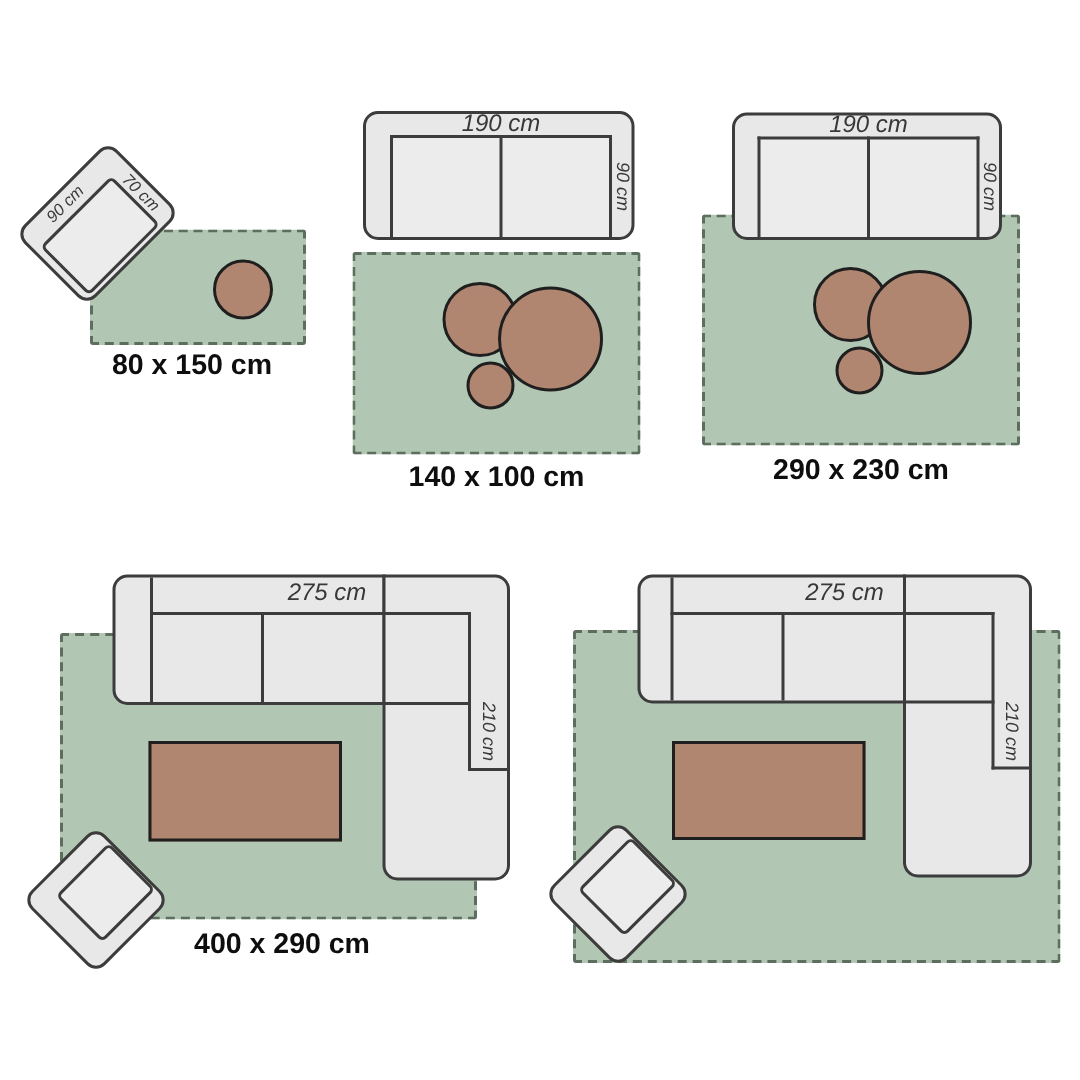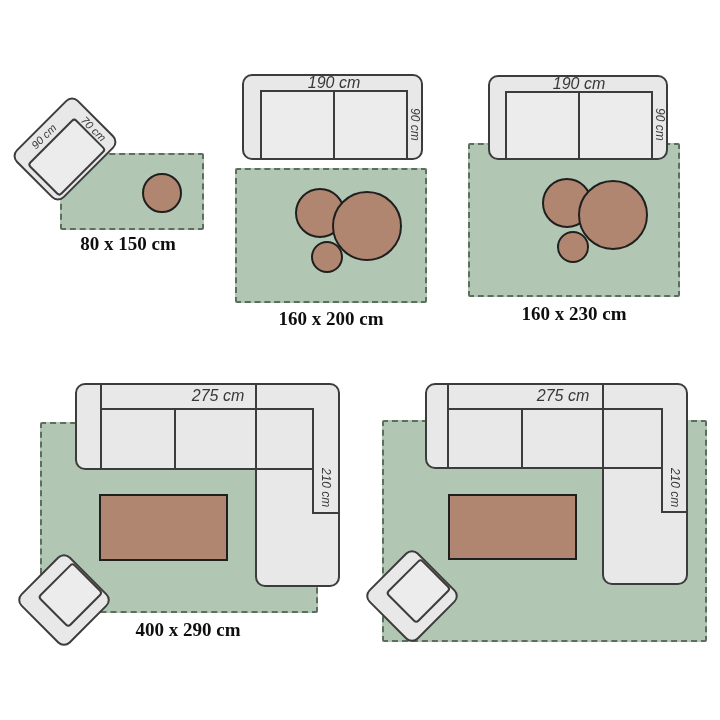--- a/index.html
+++ b/index.html
@@ -41,21 +41,21 @@
     text-align:center; white-space:nowrap; line-height:14px;
   }
   .dim-v {
     position:absolute; font-style:italic; font-size:12px; color:#383838;
     writing-mode:vertical-rl; display:flex; align-items:center;
     justify-content:center; white-space:nowrap;
   }
   .dim-sm { font-size:11px; }
   .size-label {
     position:absolute; font-weight:bold; font-size:19px; color:#0e0e0e;
-    text-align:center; white-space:nowrap;font-family:Liberation Serif, serif;
+    text-align:center; white-space:nowrap;
   }
 </style>
 </head>
 <body>
 
 <div id="canvas">
 
   <div class="rug" style="left:60px; top:153px; width:144px; height:77px;"></div>
 
   <div class="round" style="left:142px; top:173px; width:40px; height:40px;"></div>
@@ -74,36 +74,36 @@
   <div class="round" style="left:311px; top:241px; width:32px; height:32px;"></div>
   <div class="round" style="left:332px; top:191px; width:70px; height:70px;"></div>
 
   <div class="sofa-body" style="left:242px; top:74px; width:181px; height:86px; border-radius:10px;">
     <div class="seat" style="left:16px; right:13px; top:14px; bottom:0;"></div>
     <div class="iline" style="left:89px; top:14px; bottom:0; width:2px;"></div>
     <div class="dim" style="left:16px; right:13px; top:0;">190 cm</div>
     <div class="dim-v" style="right:-1px; top:14px; bottom:0; width:14px;">90 cm</div>
   </div>
 
-  <div class="size-label" style="left:231px; top:308px; width:200px;">160 x 200 cm</div>
+  <div class="size-label" style="left:231px; top:308px; width:200px;">140 x 100 cm</div>
 
   <div class="rug" style="left:468px; top:143px; width:212px; height:154px;"></div>
 
   <div class="round" style="left:542px; top:178px; width:50px; height:50px;"></div>
   <div class="round" style="left:557px; top:231px; width:32px; height:32px;"></div>
   <div class="round" style="left:578px; top:180px; width:70px; height:70px;"></div>
 
   <div class="sofa-body" style="left:488px; top:75px; width:180px; height:85px; border-radius:10px;">
     <div class="seat" style="left:15px; right:13px; top:14px; bottom:0;"></div>
     <div class="iline" style="left:88px; top:14px; bottom:0; width:2px;"></div>
     <div class="dim" style="left:15px; right:13px; top:0;">190 cm</div>
     <div class="dim-v" style="right:-1px; top:14px; bottom:0; width:14px;">90 cm</div>
   </div>
 
-  <div class="size-label" style="left:474px; top:303px; width:200px;">160 x 230 cm</div>
+  <div class="size-label" style="left:474px; top:303px; width:200px;">290 x 230 cm</div>
 
   <div class="rug" style="left:40px; top:422px; width:278px; height:191px;"></div>
 
   <div class="ctable" style="left:99px; top:494px; width:129px; height:67px;"></div>
 
   <div class="sofa-body" style="left:75px; top:383px; width:182px; height:87px; border-radius:10px 0 0 10px;"></div>
   <div class="sofa-body" style="left:255px; top:383px; width:85px; height:204px; border-radius:0 10px 10px 10px;"></div>
   <div class="iline" style="left:100px; top:385px; width:2px; height:83px;"></div>
   <div class="iline" style="left:100px; top:408px; width:214px; height:2px;"></div>
   <div class="iline" style="left:174px; top:408px; width:2px; height:60px;"></div>

